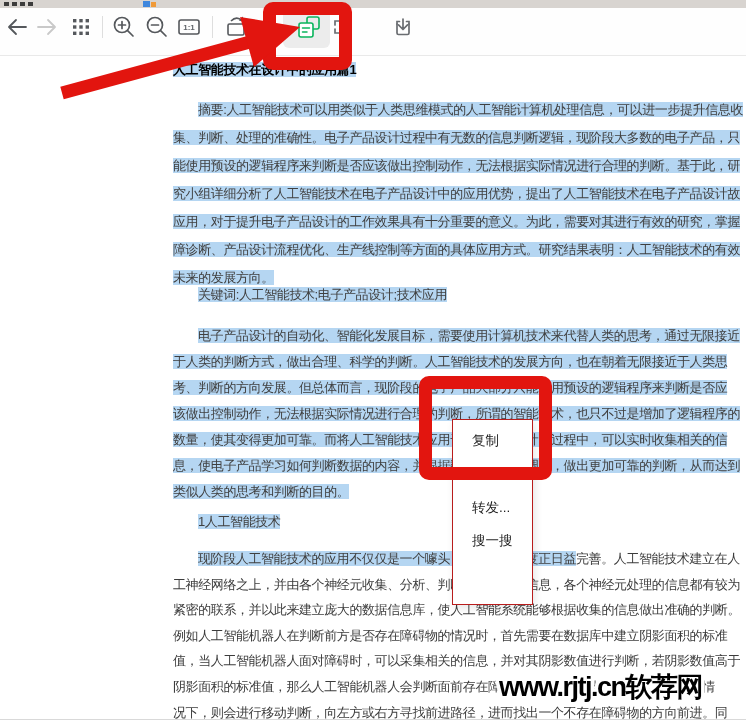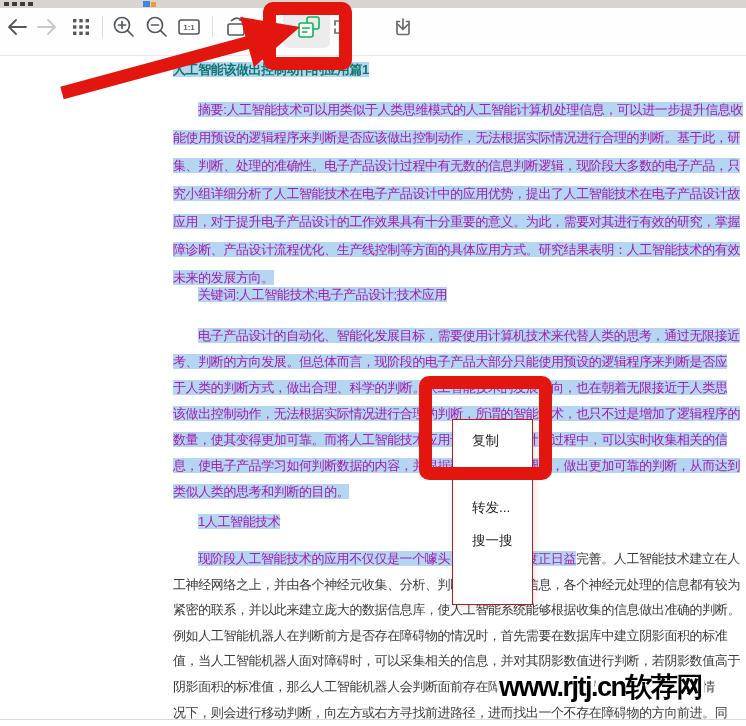--- a/index.html
+++ b/index.html
@@ -15,24 +15,24 @@
            border-bottom:1px solid #e9e9e9;z-index:6;}
   .tbtn{position:absolute;top:3px;width:32px;height:32px;display:flex;align-items:center;justify-content:flex-start;}
   .tdiv{position:absolute;top:8px;width:1px;height:22px;background:#dedede;}
   .extract-bg{position:absolute;left:283px;top:0px;width:47px;height:40px;background:#ececec;border-radius:6px;}
   .one2one-label{position:absolute;left:0;top:0;width:32px;height:32px;display:flex;align-items:center;
                  justify-content:center;font-size:8px;font-weight:bold;color:#5f6368;letter-spacing:0;}
   
   .doc{position:absolute;left:173px;top:0;width:562px;z-index:1;font-size:13px;letter-spacing:-0.4px;color:#3c3c3c;}
   .blk{position:absolute;left:0;}
   .doc-line{white-space:nowrap;}
-  .hl{background:#b5d6f2;color:#a21caf;}
+  .hl{background:#b5d6f2;color:#404040;}
   .ind{padding-left:25px;}
   .blk-title{top:59px;line-height:22px;font-weight:bold;}
-  .blk-title .hl{color:#0f766e;}
+  .blk-title .hl{color:#000000;}
   .blk-abstract{top:96px;line-height:28px;}
   .blk-keywords{top:281px;line-height:28px;}
   .blk-para2{top:323px;line-height:26px;}
   .blk-heading{top:510px;line-height:24px;}
   .blk-para3{top:546px;line-height:25.6px;}
   .page-divider{position:absolute;left:0;top:719px;width:746px;height:1px;background:#d9d9d9;z-index:2;}
   
   .ctx-menu{position:absolute;left:452px;top:419px;width:81px;height:186px;background:#fff;
             border:1px solid #b91c1c;box-shadow:2px 3px 8px rgba(0,0,0,.10);z-index:20;
             padding-top:4px;box-sizing:border-box;}
@@ -131,38 +131,38 @@
     <svg width="32" height="32" viewBox="0 0 32 32">
       <path d="M16 8 V18 M11.5 13.8 L16 18.5 L20.5 13.8" fill="none" stroke="#6a6d71" stroke-width="1.7" stroke-linecap="round" stroke-linejoin="round"></path>
       <path d="M10 13 v9 a1.5 1.5 0 0 0 1.5 1.5 h9 a1.5 1.5 0 0 0 1.5 -1.5 v-9" fill="none" stroke="#6a6d71" stroke-width="1.7" stroke-linecap="round"></path>
       <path d="M10 13 v-2.5 h2.5 M22 13 v-2.5 h-2.5" fill="none" stroke="#6a6d71" stroke-width="1.7" stroke-linecap="round"></path>
     </svg>
   </div>
 </div>
 
 <div class="doc">
   <div class="blk blk-title">
-      <div class="doc-line"><span class="hl">人工智能</span><span class="hl">该做出控制动作</span><span class="hl">的应用篇1</span></div>
+      <div class="doc-line"><span class="hl">人工智能</span><span class="hl">技术在设计中</span><span class="hl">的应用篇1</span></div>
     </div>
   <div class="blk blk-abstract">
       <div class="doc-line ind"><span class="hl">摘要:人工智能技术可以用类似于人类思维模式的人工智能计算机处理信息，可以进一步提升信息收</span></div>
+      <div class="doc-line"><span class="hl">集、判断、处理的准确性。电子产品设计过程中有无数的信息判断逻辑，现阶段大多数的电子产品，只</span></div>
       <div class="doc-line"><span class="hl">能使用预设的逻辑程序来判断是否应该做出控制动作，无法根据实际情况进行合理的判断。基于此，研</span></div>
-      <div class="doc-line"><span class="hl">集、判断、处理的准确性。电子产品设计过程中有无数的信息判断逻辑，现阶段大多数的电子产品，只</span></div>
       <div class="doc-line"><span class="hl">究小组详细分析了人工智能技术在电子产品设计中的应用优势，提出了人工智能技术在电子产品设计故</span></div>
       <div class="doc-line"><span class="hl">应用，对于提升电子产品设计的工作效果具有十分重要的意义。为此，需要对其进行有效的研究，掌握</span></div>
       <div class="doc-line"><span class="hl">障诊断、产品设计流程优化、生产线控制等方面的具体应用方式。研究结果表明：人工智能技术的有效</span></div>
       <div class="doc-line"><span class="hl">未来的发展方向。</span></div>
     </div>
   <div class="blk blk-keywords">
       <div class="doc-line ind"><span class="hl">关键词:人工智能技术;电子产品设计;技术应用</span></div>
     </div>
   <div class="blk blk-para2">
       <div class="doc-line ind"><span class="hl">电子产品设计的自动化、智能化发展目标，需要使用计算机技术来代替人类的思考，通过无限接近</span></div>
+      <div class="doc-line"><span class="hl">于人类的判断方式，做出合理、科学的判断。人工智能技术的发展方向，也在朝着无限接近于人类思</span></div>
       <div class="doc-line"><span class="hl">考、判断的方向发展。但总体而言，现阶段的电子产品大部分只能使用预设的逻辑程序来判断是否应</span></div>
-      <div class="doc-line"><span class="hl">于人类的判断方式，做出合理、科学的判断。人工智能技术的发展方向，也在朝着无限接近于人类思</span></div>
       <div class="doc-line"><span class="hl">该做出控制动作，无法根据实际情况进行合理的判断，所谓的智能技术，也只不过是增加了逻辑程序的</span></div>
       <div class="doc-line"><span class="hl">数量，使其变得更加可靠。而将人工智能技术应用于电子产品设计的过程中，可以实时收集相关的信</span></div>
       <div class="doc-line"><span class="hl">息，使电子产品学习如何判断数据的内容，并根据数据信息进行调整，做出更加可靠的判断，从而达到</span></div>
       <div class="doc-line"><span class="hl">类似人类的思考和判断的目的。</span></div>
     </div>
   <div class="blk blk-heading">
       <div class="doc-line ind"><span class="hl">1人工智能技术</span></div>
     </div>
   <div class="blk blk-para3">
       <div class="doc-line ind"><span class="hl">现阶段人工智能技术的应用不仅仅是一个噱头，其智能化程度正日益</span><span>完善。人工智能技术建立在人</span></div>

